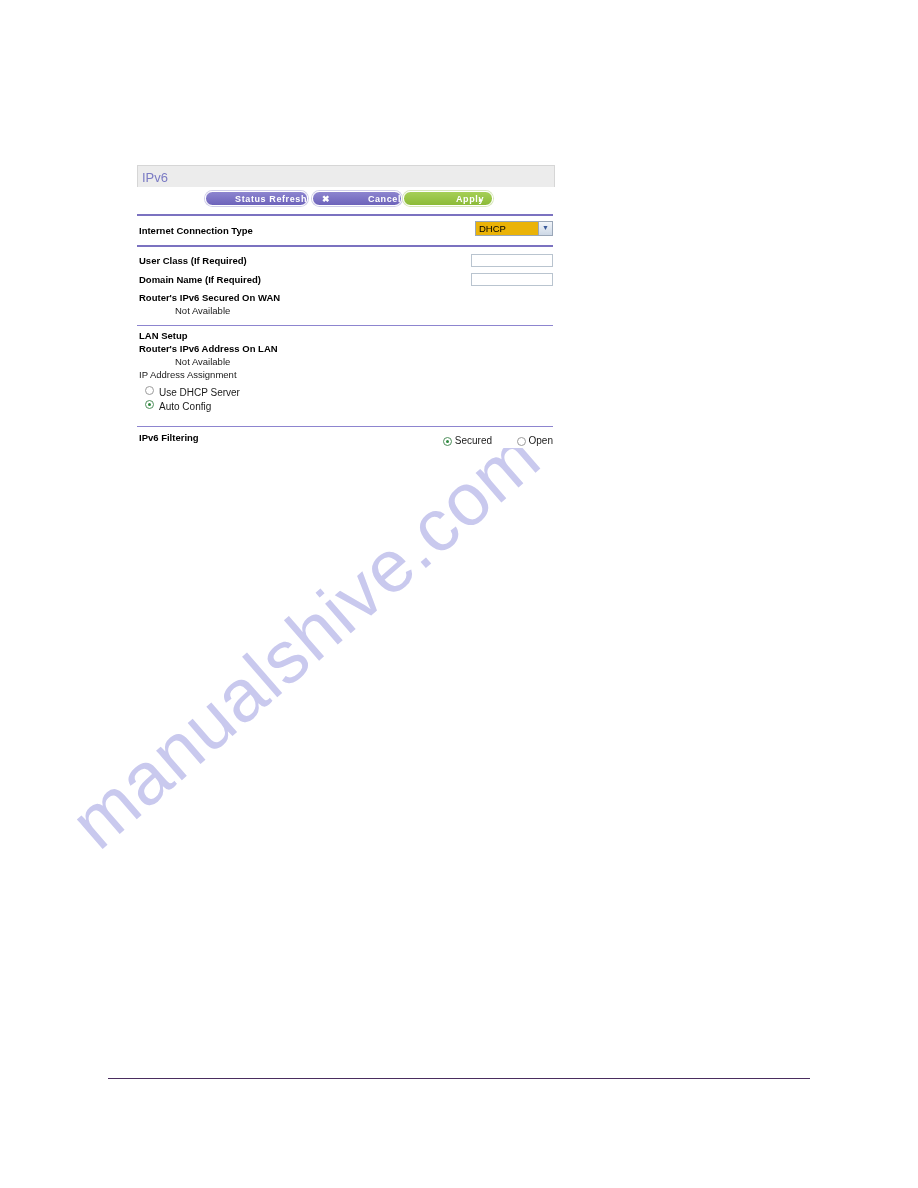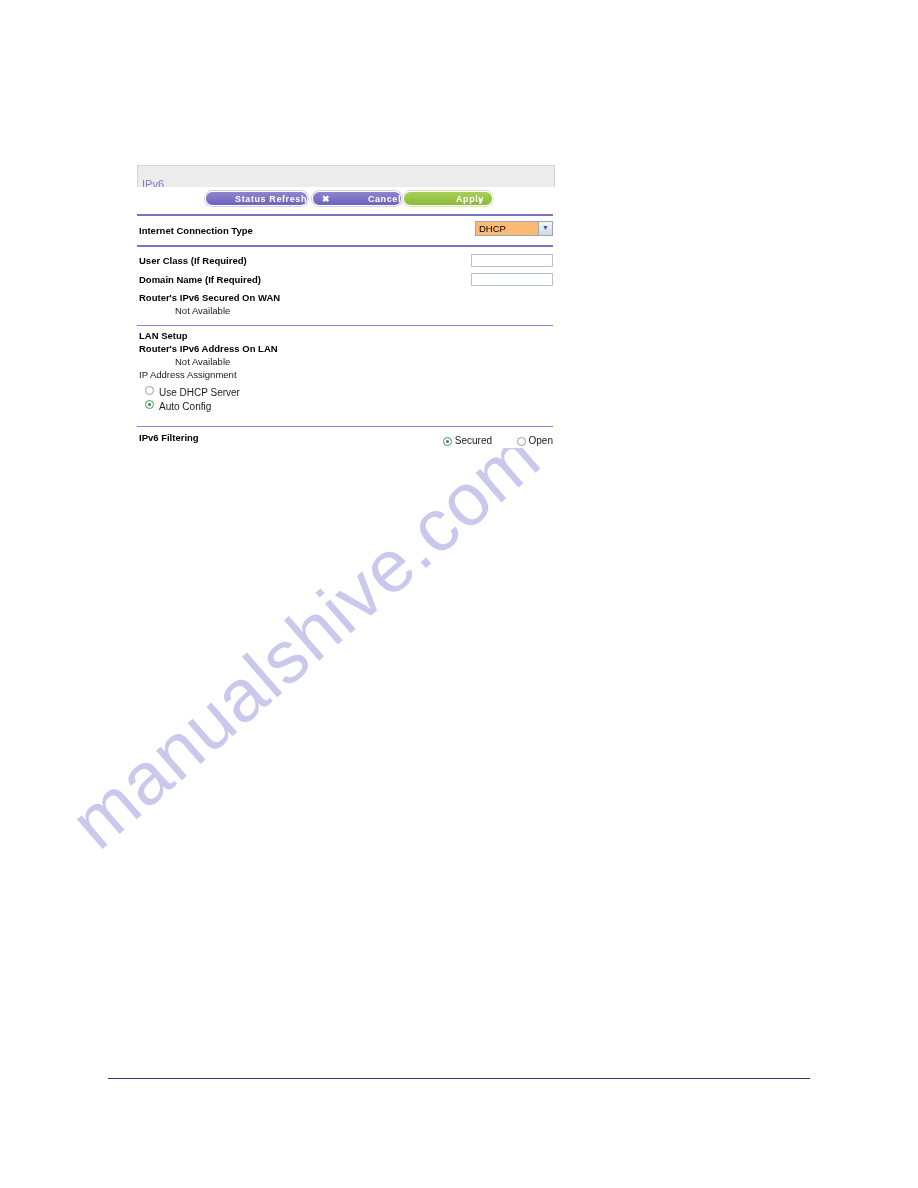--- a/index.html
+++ b/index.html
@@ -54,22 +54,22 @@
     height: 21px;
     background: #ececec;
     border-top: 1px solid #d6d6d6;
     border-left: 1px solid #d6d6d6;
     border-right: 1px solid #d6d6d6;
     position: relative;
   }
   .panel-title {
     position: absolute;
     left: 4px;
-    top: 12px;
-    font-size: 11px;
+    top: 4px;
+    font-size: 13px;
     color: #7b7bc4;
     letter-spacing: 0px;
   }
 
   .panel-body {
     background: #ffffff;
     padding: 0;
   }
 
   
@@ -168,21 +168,21 @@
     box-sizing: border-box;
   }
   .row-ict .lbl-bold { position: absolute; left: 2px; top: 9px; }
 
   .select-box {
     position: absolute;
     right: 2px;
     top: 5px;
     width: 78px;
     height: 15px;
-    background: #fdba74;
+    background: #eab308;
     border: 1px solid #9aa7b8;
     box-sizing: border-box;
     font-size: 9.5px;
     line-height: 13px;
     padding-left: 3px;
     color: #000;
     cursor: pointer;
   }
   .select-arrow {
     position: absolute;

